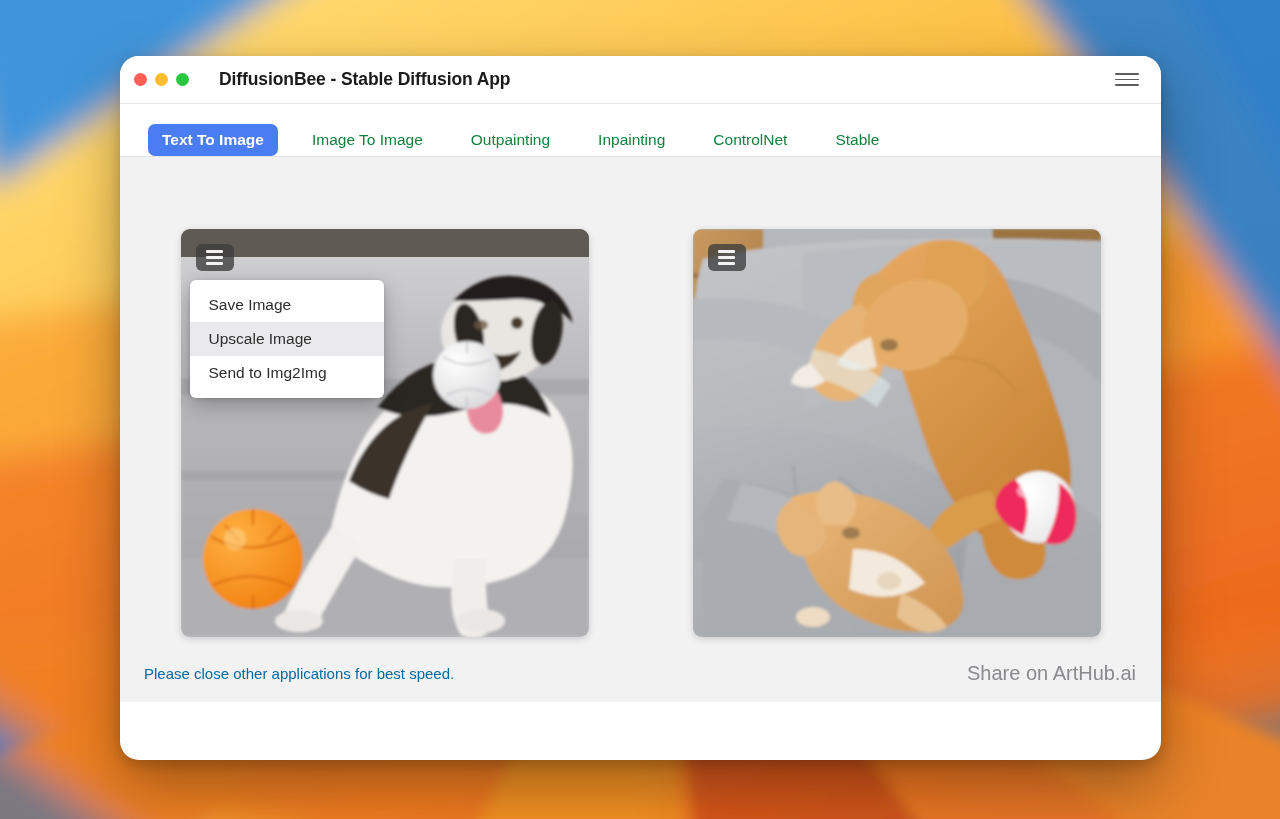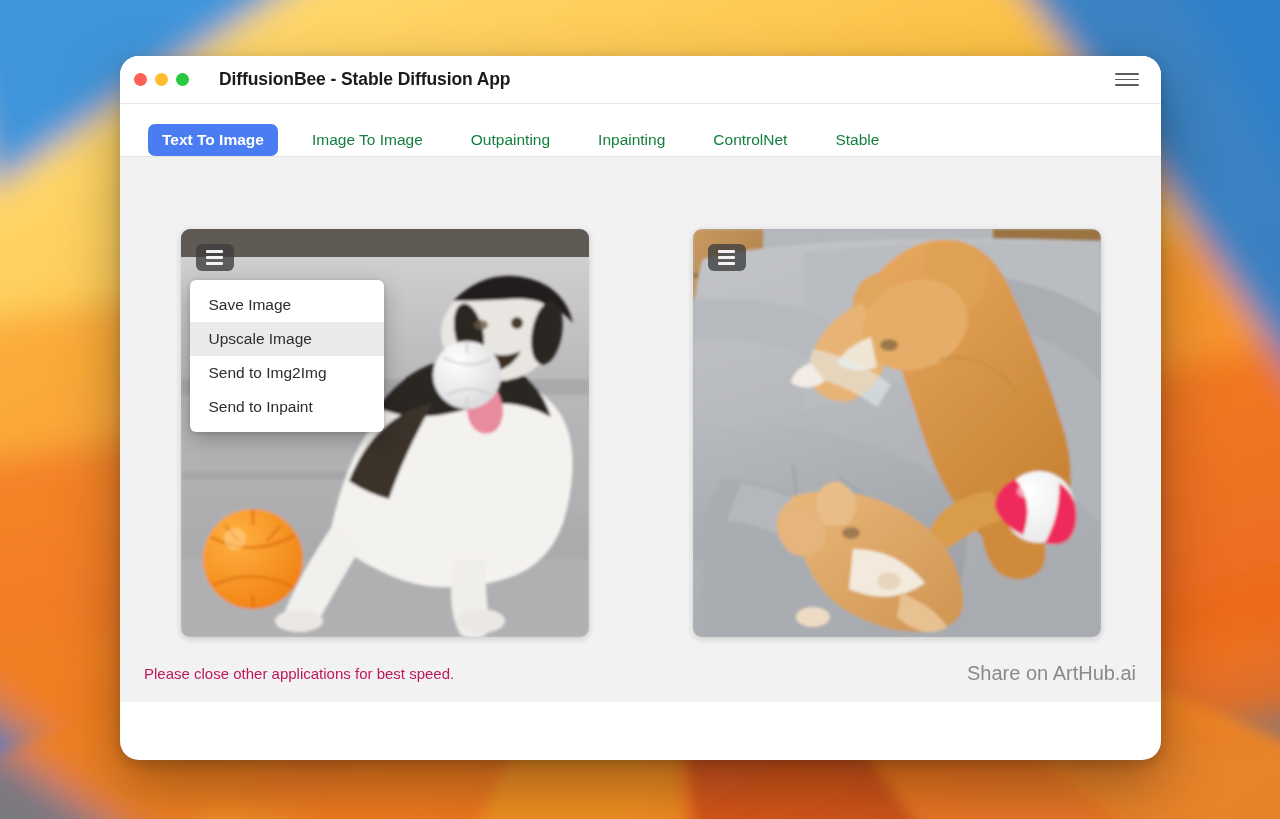--- a/index.html
+++ b/index.html
@@ -93,21 +93,21 @@
     white-space:nowrap;
   }
   .dd-item.highlight { background:#eaeaec; }
 
   
   .statusbar {
     position:absolute; left:0; right:0; bottom:0; height:58px;
     background:#f2f2f2; display:flex; align-items:center;
     justify-content:space-between; padding:0 25px 0 24px;
   }
-  .status-left { font-size:15px; color:#be185d; }
+  .status-left { font-size:15px; color:#0369a1; }
   .status-right { font-size:20px; color:#8a8a8e; cursor:pointer; }
 </style>
 </head>
 <body>
 
 <div id="desktop">
 
   <svg class="wp" viewBox="0 0 1280 819" preserveAspectRatio="none">
     <defs>
       <linearGradient id="gBlue" x1="0" y1="0" x2="1" y2="1">
@@ -264,21 +264,20 @@
             <div class="img-menu-btn">
               <i></i>
                 <i></i>
                 <i></i>
             </div>
 
             <div class="dropdown">
               <div class="dd-item">Save Image</div>
               <div class="dd-item highlight">Upscale Image</div>
               <div class="dd-item">Send to Img2Img</div>
-              <div class="dd-item">Send to Inpaint</div>
             </div>
           </div>
           <div class="card-caption">Save Image</div>
         </div>
 
         <div class="card">
           <div class="thumb">
             <svg class="scene" viewBox="0 0 408 408" preserveAspectRatio="xMidYMid slice">
               <defs>
                 <linearGradient id="c2couch" x1="0" y1="0" x2="0.3" y2="1">

